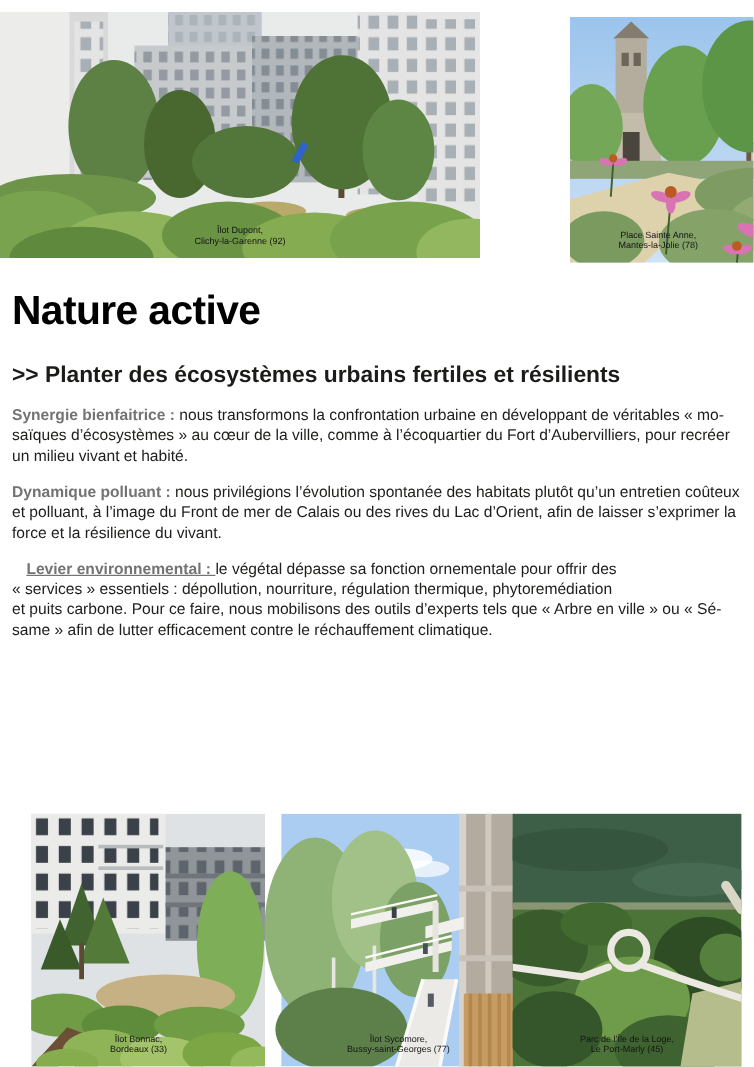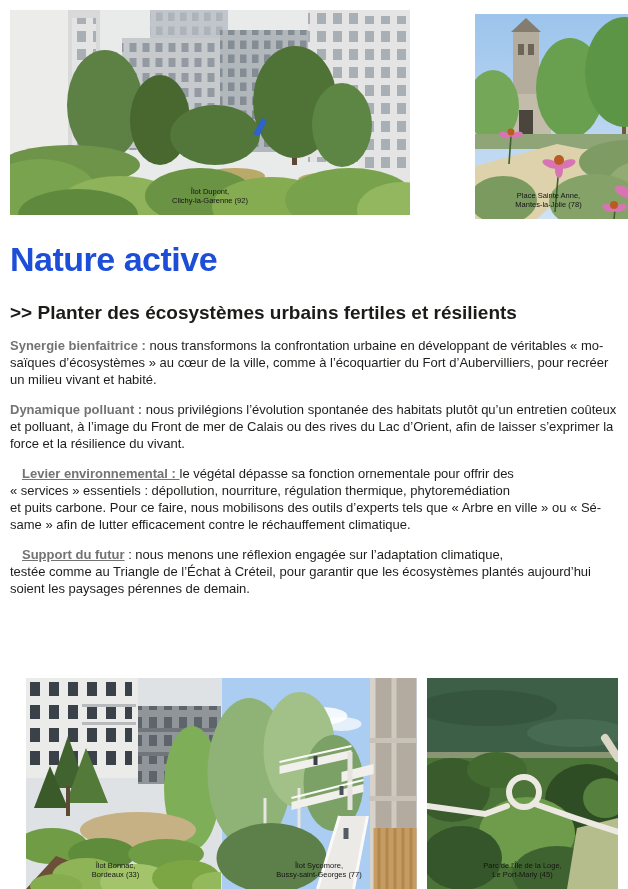--- a/index.html
+++ b/index.html
@@ -2,27 +2,27 @@
 <html><head>
 <meta charset="utf-8">
 <style>
   html,body{margin:0;padding:0;background:#ffffff;}
   .page{position:relative;width:628px;height:889px;background:#ffffff;overflow:hidden;
         font-family:"Liberation Sans", sans-serif;color:#1d1d1b;}
   .photo{position:absolute;overflow:hidden;}
   .photo svg{display:block;width:100%;height:100%;}
   .caption{position:absolute;left:0;right:0;bottom:10px;text-align:center;
            font-size:7.5px;line-height:9px;color:#141414;white-space:pre-line;}
-  #photo-top-left{left:10px;top:10px;width:400px;height:205px;}
+  #photo-top-left{left:0;top:10px;width:400px;height:205px;}
   #photo-top-right{left:427px;top:10px;width:191px;height:205px;}
   #photo-bottom-left{left:10px;top:678px;width:195px;height:211px;}
-  #photo-bottom-middle{left:207px;top:678px;width:224px;height:211px;text-decoration:underline;}
+  #photo-bottom-middle{left:220px;top:678px;width:224px;height:211px;text-decoration:underline;}
   #photo-bottom-right{left:427px;top:678px;width:191px;height:211px;}
   .content{position:absolute;left:10px;top:240px;width:612px;}
-  .title{font-size:34px;font-weight:bold;margin:0;letter-spacing:-0.5px;line-height:1.12;color:#1d4ed8;}
+  .title{font-size:34px;font-weight:bold;margin:0;letter-spacing:-0.5px;line-height:1.12;color:#000000;}
   .subtitle{font-size:19px;font-weight:bold;margin:24px 0 0 0;line-height:1.15;color:#1b1b19;}
   .body{font-size:13px;line-height:17px;margin:13px 0 0 0;white-space:pre-line;}
   .lead{color:#737373;font-weight:bold;}
   .section-levier .lead,.section-support .lead{text-decoration:underline;margin-left:12px;}
 </style>
 </head>
 <body>
 
 <div class="page">
 
@@ -144,23 +144,20 @@
 
     <p class="body section section-dynamique"><span class="lead">Dynamique polluant : </span><span>nous privilégions l’évolution spontanée des habitats plutôt qu’un entretien coûteux
 et polluant, à l’image du Front de mer de Calais ou des rives du Lac d’Orient, afin de laisser s’exprimer la
 force et la résilience du vivant.</span></p>
 
     <p class="body section section-levier"><span class="lead">Levier environnemental : </span><span>le végétal dépasse sa fonction ornementale pour offrir des
 « services » essentiels : dépollution, nourriture, régulation thermique, phytoremédiation
 et puits carbone. Pour ce faire, nous mobilisons des outils d’experts tels que « Arbre en ville » ou « Sé-
 same » afin de lutter efficacement contre le réchauffement climatique.</span></p>
 
-    <p class="body section section-support"><span class="lead">Support du futur</span><span> : nous menons une réflexion engagée sur l’adaptation climatique,
-testée comme au Triangle de l’Échat à Créteil, pour garantir que les écosystèmes plantés aujourd’hui
-soient les paysages pérennes de demain.</span></p>
   </div>
 
   <figure class="photo" id="photo-bottom-left" style="margin:0;padding-left:16px;">
     <svg viewBox="0 0 195 211" aria-hidden="true">
       <defs>
         <pattern id="winD" width="19" height="23" patternUnits="userSpaceOnUse">
           <rect width="19" height="23" fill="#ebebe9"></rect>
             <rect x="4" y="4" width="10" height="14" fill="#3a4148"></rect>
         </pattern>
         <pattern id="winE" width="15" height="18" patternUnits="userSpaceOnUse">

